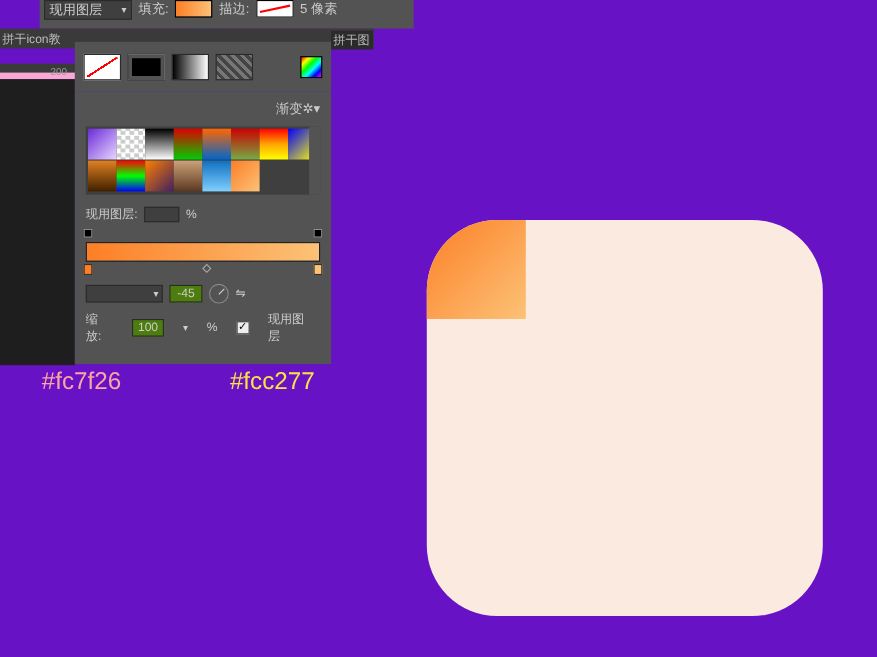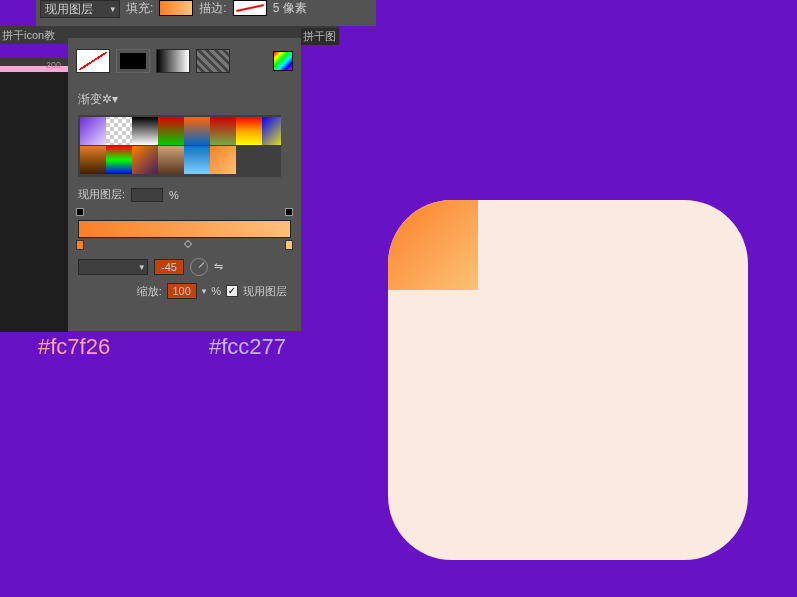--- a/index.html
+++ b/index.html
@@ -93,21 +93,21 @@
       background: linear-gradient(135deg, red, yellow, lime, cyan, blue, magenta);
       border: 1px solid #000;
     }
     .gradient-panel {
       position: absolute; top: 83px; left: 68px;
       width: 233px; height: 248px;
       background: #535353;
       padding: 8px 10px;
     }
     .gp-header {
-      display: flex; justify-content: flex-start; align-items: center;
+      display: flex; justify-content: flex-end; align-items: center;
       height: 16px; margin-bottom: 8px;
     }
     .gear { font-size: 12px; color: #ccc; }
     .g-presets {
       width: 213px; height: 62px;
       background: #3f3f3f;
       display: flex; flex-wrap: wrap;
       padding: 2px;
       gap: 0;
       position: relative;
@@ -141,49 +141,49 @@
     .diamond {
       position: absolute; top: 33px; left: 50%;
       width: 6px; height: 6px; transform: rotate(45deg);
       border: 1px solid #aaa;
     }
     .angle-row {
       display: flex; align-items: center; gap: 6px;
       margin-top: 4px;
     }
     .sel-input { width: 70px; height: 16px; background: #3f3f3f; border: 1px solid #2a2a2a; display:flex; align-items:center; justify-content:space-between; padding:0 3px; }
-    .num-input { width: 30px; height: 16px; background: #c2410c; border: 1px solid #2a2a2a; text-align: center; line-height: 14px; font-size: 11px; }
+    .num-input { width: 30px; height: 16px; background: #4d7c0f; border: 1px solid #2a2a2a; text-align: center; line-height: 14px; font-size: 11px; }
     .angle-dial {
       width: 18px; height: 18px; border-radius: 50%;
       border: 1px solid #888; position: relative;
     }
     .angle-dial::after {
       content: ""; position: absolute; left: 50%; top: 50%;
       width: 7px; height: 1px; background: #ccc;
       transform-origin: left; transform: rotate(-45deg);
     }
     .flip-icon { width: 14px; height: 14px; color: #ccc; font-size: 11px; }
     .zoom-row {
-      display: flex; align-items: center; gap: 5px;
+      display: flex; align-items: center; gap: 17px;
       margin-top: 7px; font-size: 11px; justify-content: flex-end;
       padding-right: 4px;
     }
     .checkbox {
       width: 12px; height: 12px; background: #eee; border: 1px solid #333;
       display: flex; align-items: center; justify-content: center;
       font-size: 10px; color: #000; line-height: 10px;
     }
     
     .hex1 {
       position: absolute; top: 334px; left: 38px;
       color: #fca5a5; font-size: 22px; font-weight: 400;
     }
     .hex2 {
       position: absolute; top: 334px; left: 209px;
-      color: #c4b5fd; font-size: 22px; font-weight: 400;
+      color: #fde047; font-size: 22px; font-weight: 400;
     }
     
     .icon-preview {
       position: absolute; top: 200px; left: 388px;
       width: 360px; height: 360px;
       background: #fbeadf;
       border-radius: 64px;
     }
     .icon-corner {
       position: absolute; top: 0; left: 0;

